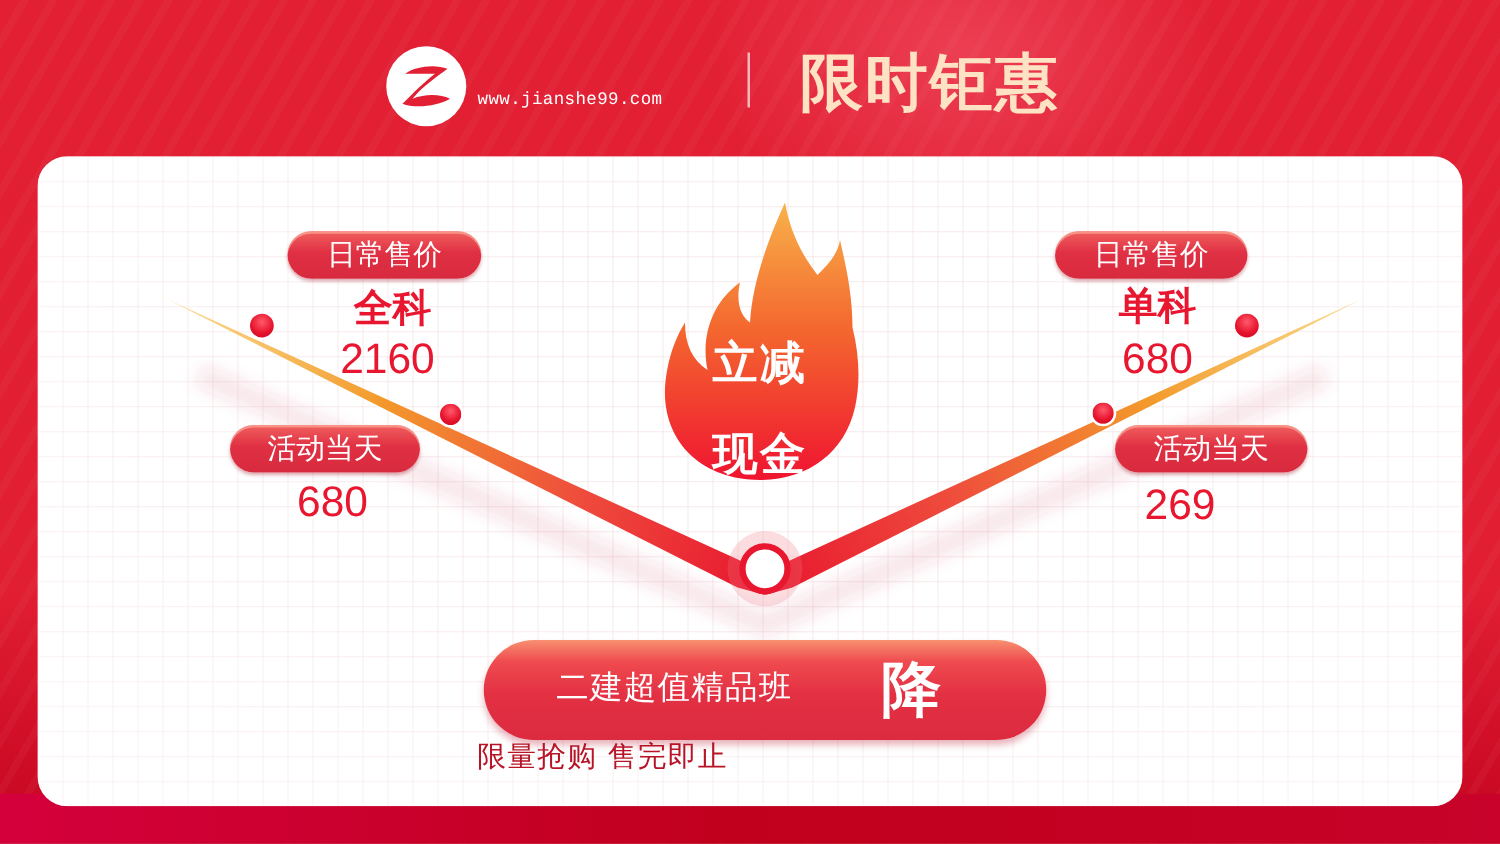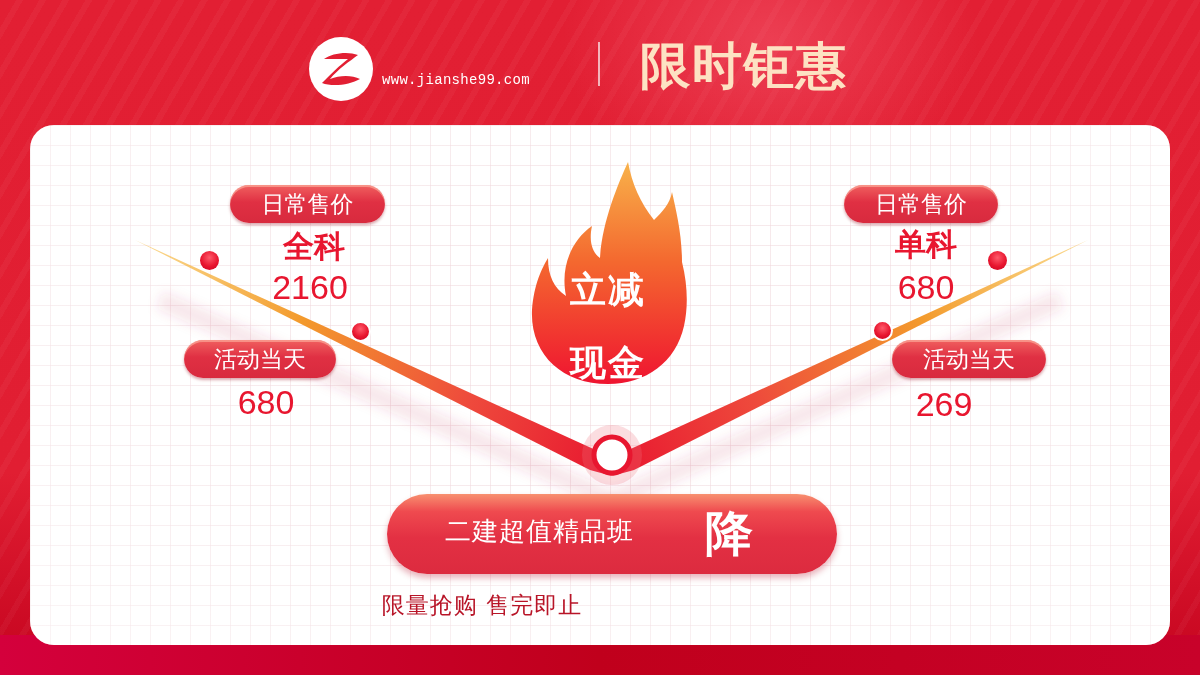--- a/index.html
+++ b/index.html
@@ -91,21 +91,21 @@
 
     
     .flame-wrap { position: absolute; left: 526px; top: 158px; width: 164px; height: 230px; }
     .flame-text {
       position: absolute; left: 0; width: 164px; text-align: center;
       color: #fff; font-size: 36px; font-weight: bold; letter-spacing: 2px;
     }
 
     
     .cta-bar {
-      position: absolute; left: 387px; top: 494px; width: 450px; height: 80px;
+      position: absolute; left: 387px; top: 512px; width: 450px; height: 80px;
       border-radius: 40px;
       background: linear-gradient(180deg, #f89070 0%, #ef4a4f 22%, #e33043 55%, #dc2b3f 100%);
       box-shadow: 0 4px 6px rgba(180,0,30,0.3);
       color: #fff;
     }
     .cta-text { position: absolute; left: 58px; top: 20px; font-size: 26px; letter-spacing: 1px; }
     .cta-drop { position: absolute; left: 318px; top: 8px; font-size: 48px; font-weight: bold; }
     .footnote {
       position: absolute; left: 0; width: 964px; top: 590px; text-align: center;
       color: #b81427; font-size: 23px; letter-spacing: 1px;

